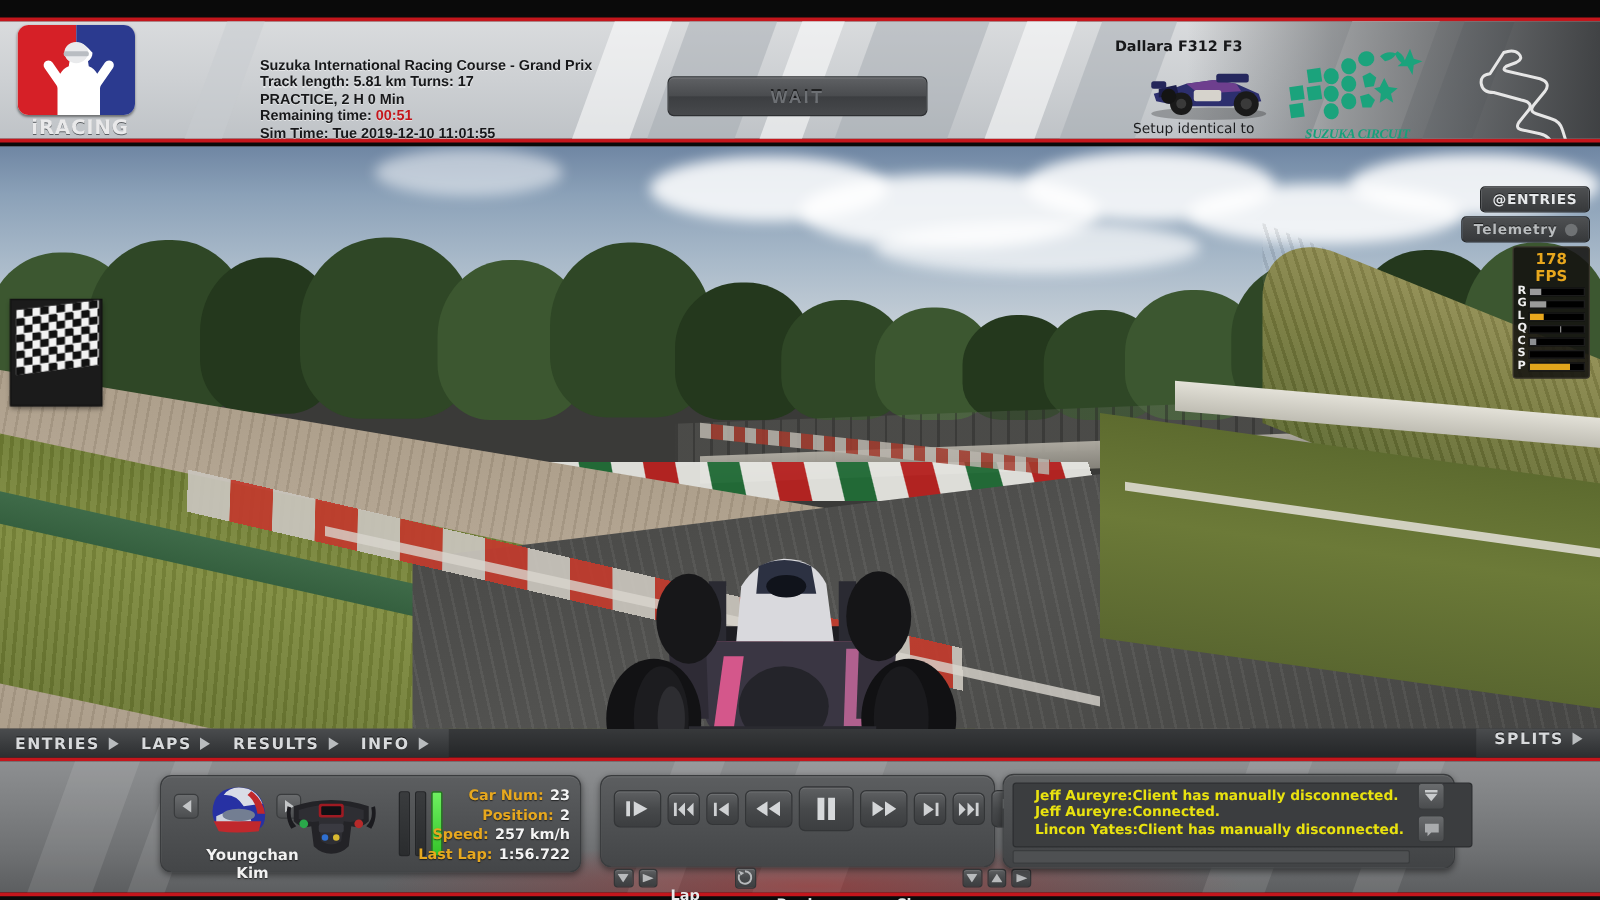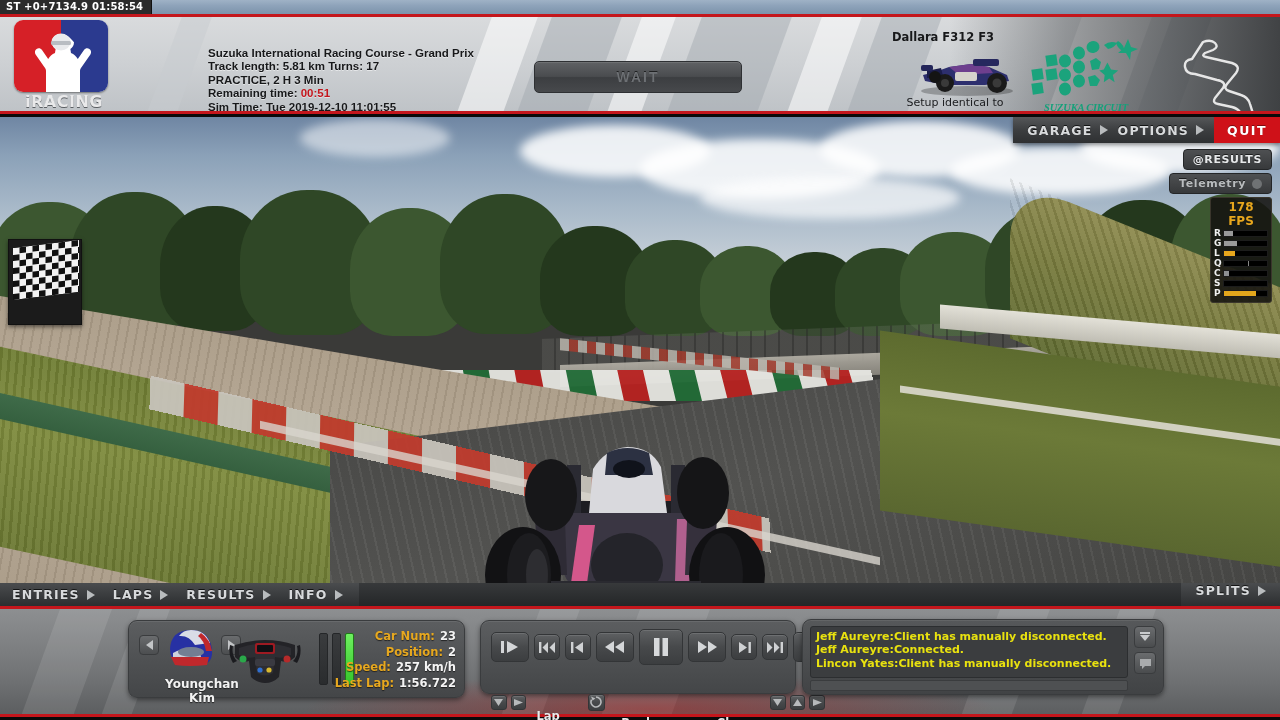--- a/index.html
+++ b/index.html
@@ -372,23 +372,23 @@
   .rbtn.big{ width:38px; height:30px; }
   .rbtn.pause{ width:44px; height:36px; }
   .rbtn.sm{ width:26px; height:26px; }
   .rbtn.tiny{ width:18px; height:15px; border-radius:3px; }
   .rlabel{
     color:#e9eaeb; font-size:11.5px; font-weight:bold;
     font-family:"DejaVu Sans", sans-serif; text-shadow:0 1px 1px rgba(0,0,0,.6);margin-top:42px;
   }
 
   .chatlines{
-    position:absolute; left:7px; top:6px; width:318px; height:52px;
+    position:absolute; left:7px; top:6px; width:368px; height:52px;
     background:#3b3d3f; border:1px solid #2c2e30; border-radius:3px;
-    padding:3px 5px; overflow:hidden;
+    padding:3px 17px; overflow:hidden;
   }
   .chatline{
     color:#e9e20f; font-size:11px; font-weight:bold; line-height:13.4px;
     font-family:"DejaVu Sans", sans-serif; white-space:nowrap;
   }
   .chatinput{
     position:absolute; left:7px; top:60px; width:318px; height:11px;
     background:#4e5052; border:1px solid #3a3c3e; border-radius:2px;
   }
   .chatbtns{ position:absolute; right:7px; top:6px; width:22px; }
@@ -396,23 +396,20 @@
     width:22px;height:22px;border-radius:4px; margin-bottom:4px;
     background:linear-gradient(180deg,#6a6c6e,#4a4c4e); border:1px solid #3a3c3e;
     display:flex; align-items:center; justify-content:center;
   }
 </style>
 </head>
 <body>
 
 <div id="app">
 
-  <div class="timerstrip">
-    <div class="timerbox">ST +0+7134.9  01:58:54</div>
-  </div>
 
   <div class="header">
     <div class="hdr-wm">
       <i style="left:470px;"></i>
         <i class="d" style="left:530px;width:70px;"></i>
       <i style="left:620px;width:34px;"></i>
         <i class="d" style="left:680px;width:90px;"></i>
       <i style="left:800px;width:40px;"></i>
         <i class="d" style="left:860px;width:60px;"></i>
       <i style="left:1060px;width:70px;"></i>
@@ -432,21 +429,21 @@
           <ellipse cx="47" cy="22" rx="9.5" ry="8.5" fill="#e9eaec"></ellipse>
           <rect x="37" y="21" width="20" height="4" rx="1.5" fill="#b9bdc2"></rect>
         </svg>
       </div>
       <div class="word">iRACING</div>
     </div>
 
     <div class="sessioninfo">
       <div class="row">Suzuka International Racing Course - Grand Prix</div>
       <div class="row">Track length: 5.81 km  Turns: 17</div>
-      <div class="row">PRACTICE, 2 H 3 Min</div>
+      <div class="row">PRACTICE, 2 H 0 Min</div>
       <div class="row">
         <span>Remaining time:</span>
         <span class="rem">00:51</span>
       </div>
       <div class="row">Sim Time: Tue 2019-12-10 11:01:55</div>
     </div>
 
     <div class="waitbtn">WAIT</div>
 
     <div class="carinfo">
@@ -597,35 +594,22 @@
         <ellipse cx="96" cy="60" rx="26" ry="36" fill="#171719"></ellipse>
         <ellipse cx="248" cy="58" rx="26" ry="36" fill="#151517"></ellipse>
 
         <ellipse cx="172" cy="130" rx="36" ry="32" fill="#24242a"></ellipse>
 
         <rect x="96" y="146" width="150" height="4" fill="#2a2a30"></rect>
         <rect x="104" y="158" width="130" height="3" fill="#232329"></rect>
       </svg>
     </div>
 
-    <div class="topnav">
-      <div class="grp">
-        <div class="navitem">
-          <span>GARAGE</span>
-          <span class="tri"></span>
-        </div>
-        <div class="navitem">
-          <span>OPTIONS</span>
-          <span class="tri"></span>
-        </div>
-      </div>
-      <div class="quitbtn">QUIT</div>
-    </div>
-
-    <div class="tagbtn t1">@RESULTS</div>
+
+    <div class="tagbtn t1">@ENTRIES</div>
     <div class="tagbtn t2">
       <span>Telemetry</span>
       <span class="dot"></span>
     </div>
 
     <div class="fpsbox">
       <div class="fps">178 FPS</div>
       <div class="meter">
         <span class="lbl">R</span>
         <span class="bar">

